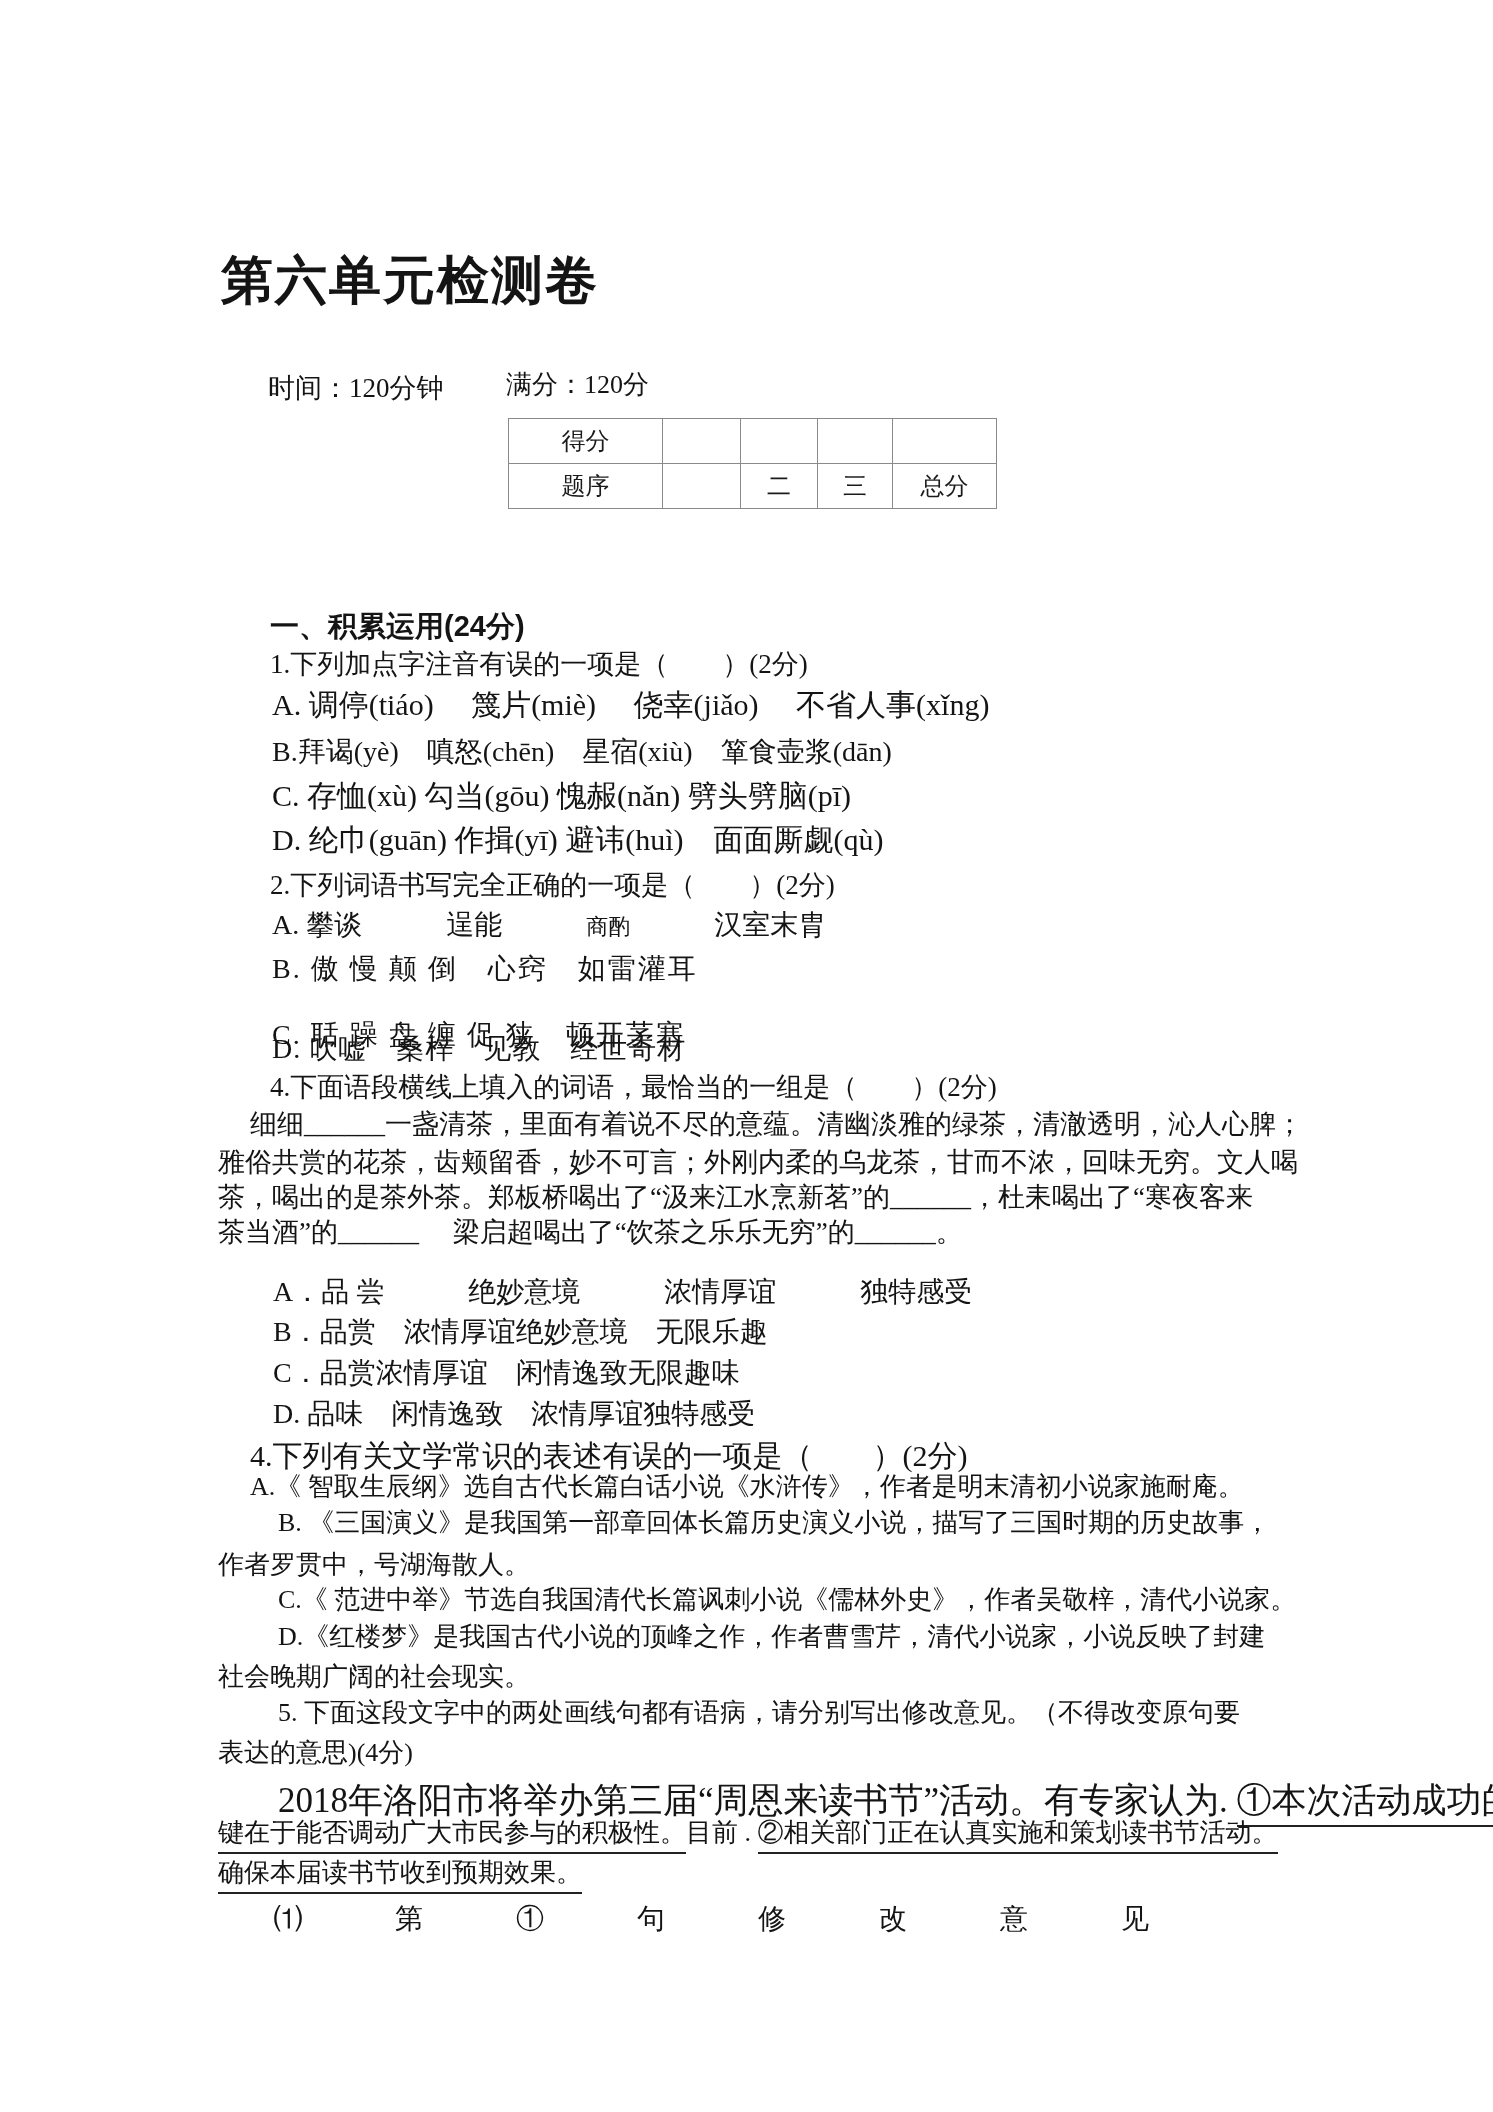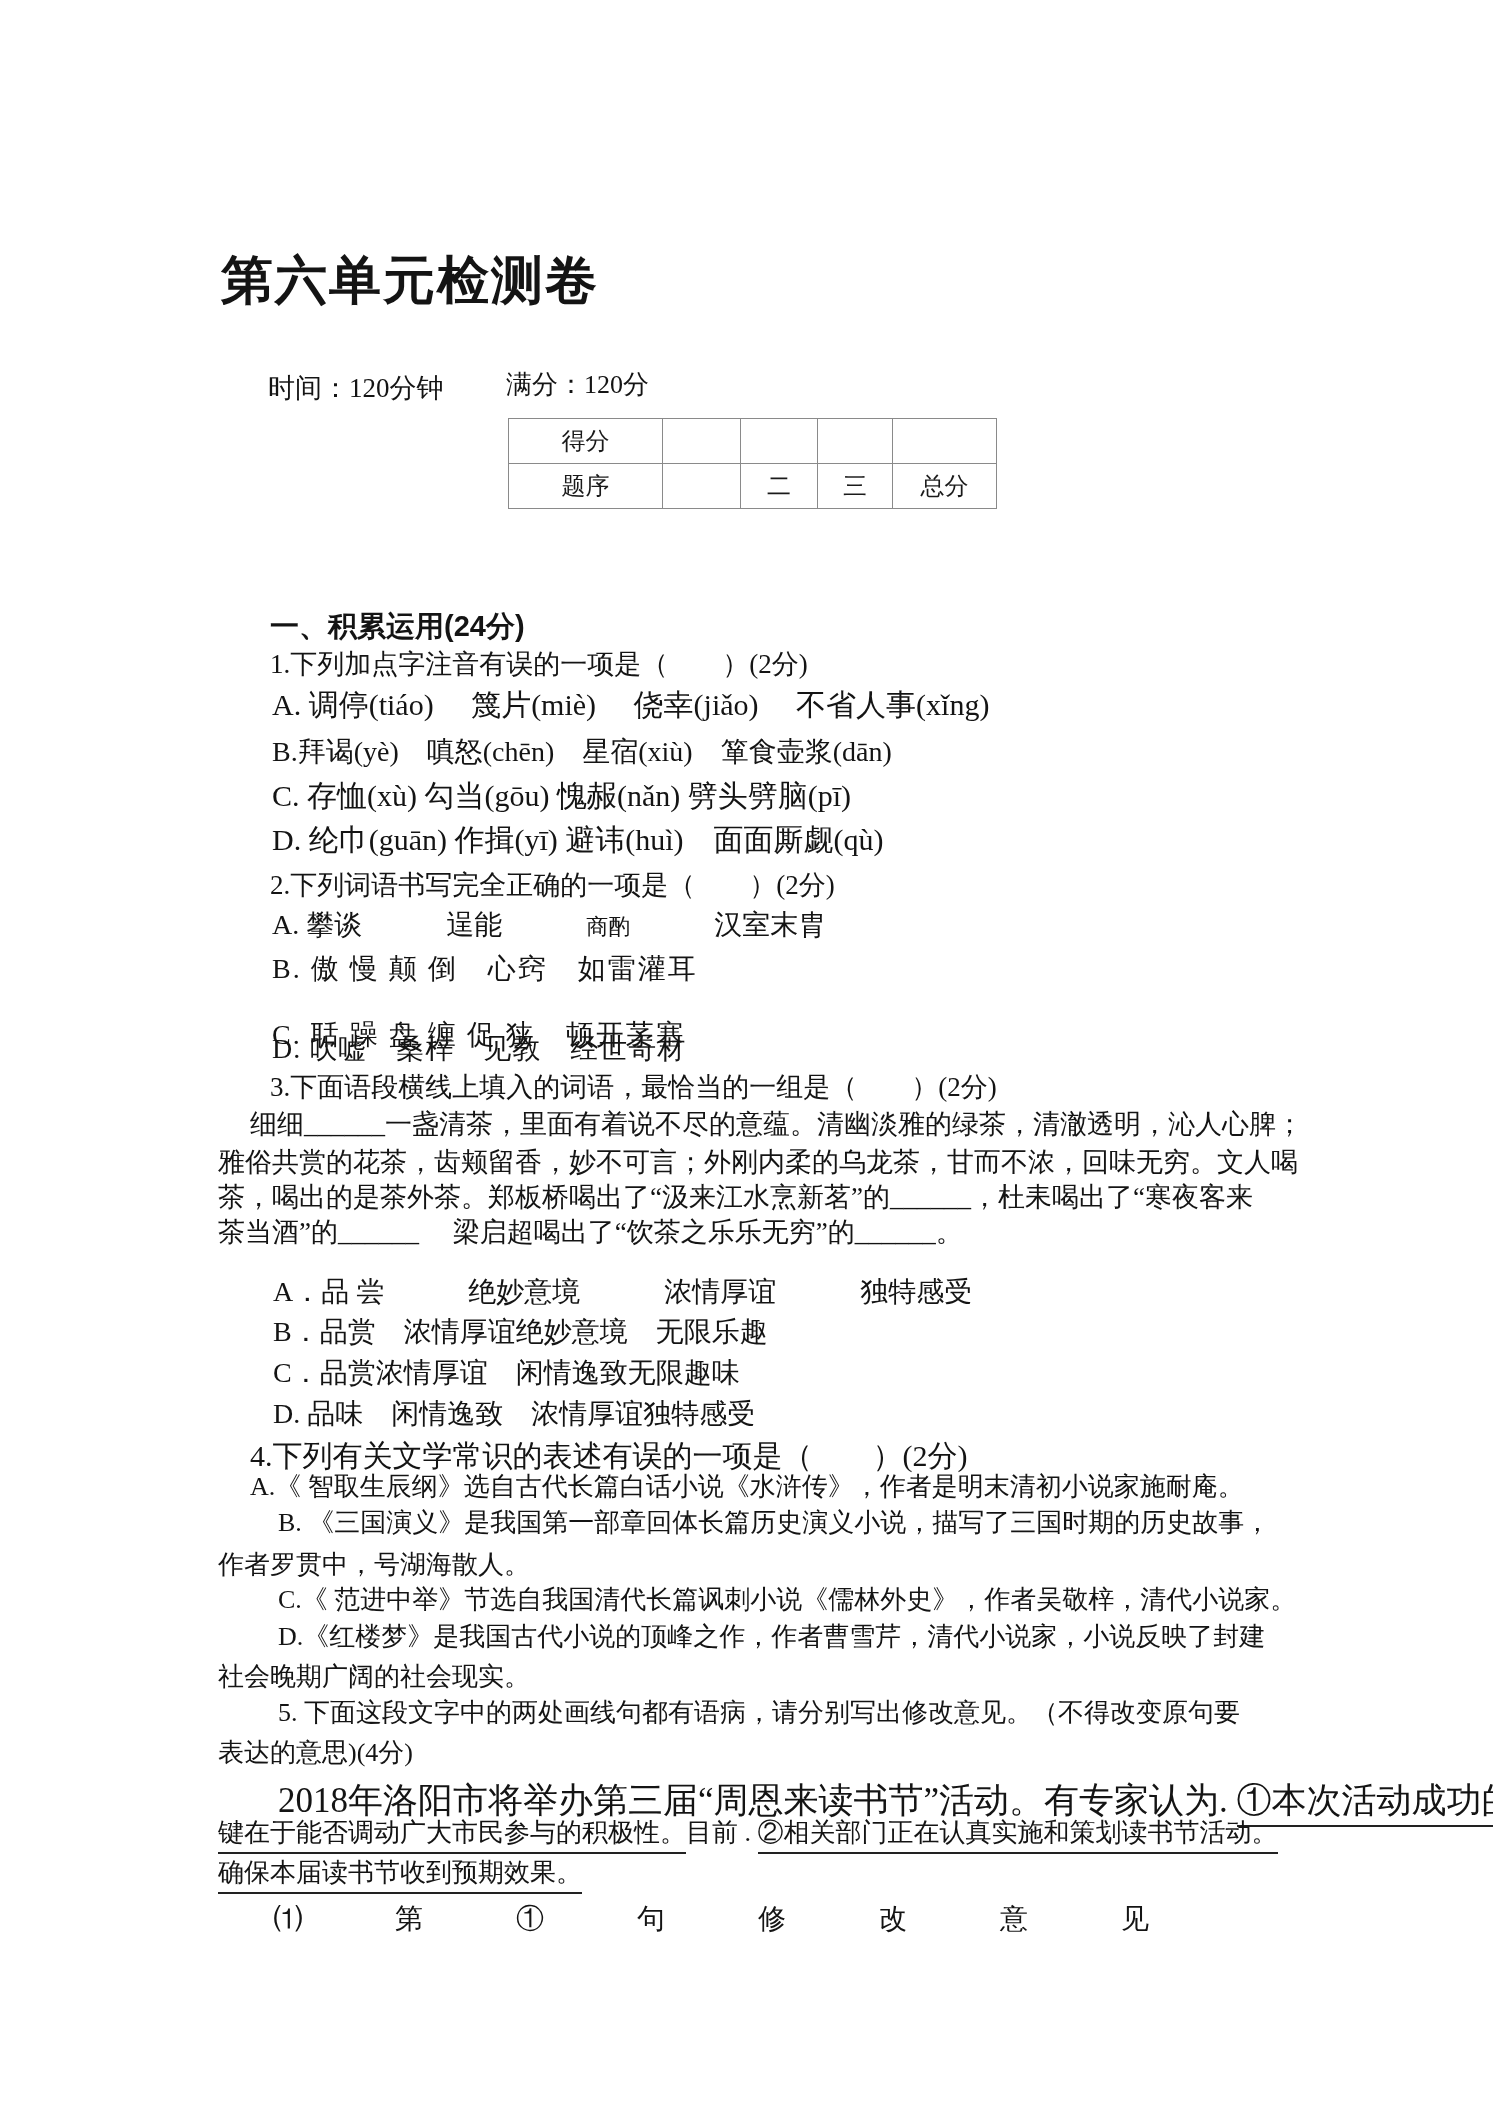--- a/index.html
+++ b/index.html
@@ -66,21 +66,21 @@
 <div class="ln" style="top:821px;left:272px;font-size:30px;">D. 纶巾(guān) 作揖(yī) 避讳(huì)　面面厮觑(qù)</div>
 
 <div class="ln" style="top:869px;left:270px;font-size:27px;">2.下列词语书写完全正确的一项是（　　）(2分)</div>
 <div class="ln" style="top:907px;left:272px;font-size:28px;">
   <span>A. 攀谈　　　逞能　　　</span><span class="small">商酌</span><span>　　　汉室末胄</span>
 </div>
 <div class="ln" style="top:951px;left:272px;font-size:28px;letter-spacing:2px;">B. 傲 慢 颠 倒　心窍　如雷灌耳</div>
 <div class="ln" style="top:991px;left:272px;font-size:28px;letter-spacing:2px;margin-top:26px;">C. 聒 躁 盘 缠 促 狭　顿开茅塞</div>
 <div class="ln" style="top:1031px;left:272px;font-size:28px;letter-spacing:1px;">D. 吹嘘　桑梓　见教　经世奇材</div>
 
-<div class="ln" style="top:1071px;left:270px;font-size:27px;">3.下面语段横线上填入的词语，最恰当的一组是（　　）(2分)</div>
+<div class="ln" style="top:1071px;left:270px;font-size:27px;">4.下面语段横线上填入的词语，最恰当的一组是（　　）(2分)</div>
 <div class="ln" style="top:1108px;left:250px;font-size:27px;">细细______一盏清茶，里面有着说不尽的意蕴。清幽淡雅的绿茶，清澈透明，沁人心脾；</div>
 <div class="ln" style="top:1146px;left:218px;font-size:27px;">雅俗共赏的花茶，齿颊留香，妙不可言；外刚内柔的乌龙茶，甘而不浓，回味无穷。文人喝</div>
 <div class="ln" style="top:1181px;left:218px;font-size:27px;">茶，喝出的是茶外茶。郑板桥喝出了“汲来江水烹新茗”的______，杜耒喝出了“寒夜客来</div>
 <div class="ln" style="top:1216px;left:218px;font-size:27px;">茶当酒”的______　 梁启超喝出了“饮茶之乐乐无穷”的______。</div>
 <div class="ln" style="top:1274px;left:273px;font-size:28px;">A．品 尝　　　绝妙意境　　　浓情厚谊　　　独特感受</div>
 <div class="ln" style="top:1314px;left:273px;font-size:28px;">B．品赏　浓情厚谊绝妙意境　无限乐趣</div>
 <div class="ln" style="top:1355px;left:273px;font-size:28px;">C．品赏浓情厚谊　闲情逸致无限趣味</div>
 <div class="ln" style="top:1396px;left:273px;font-size:28px;">D. 品味　闲情逸致　浓情厚谊独特感受</div>
 
 <div class="ln" style="top:1437px;left:250px;font-size:30px;">4.下列有关文学常识的表述有误的一项是（　　）(2分)</div>

